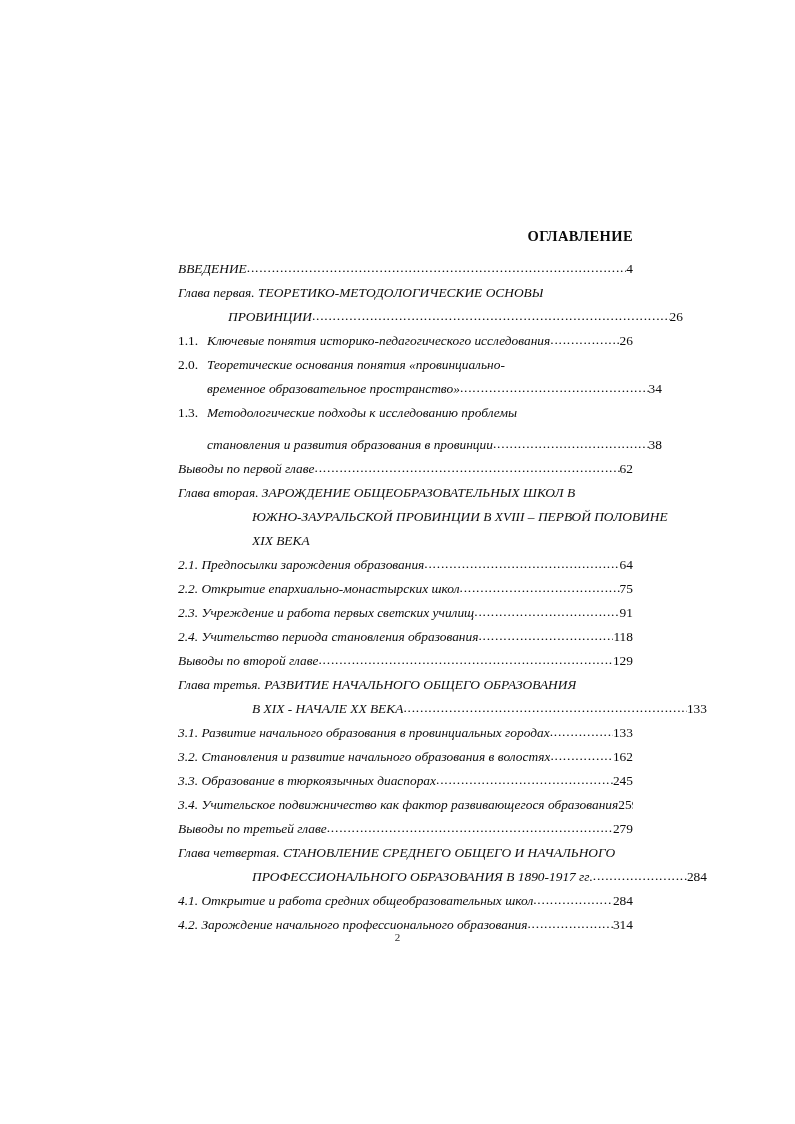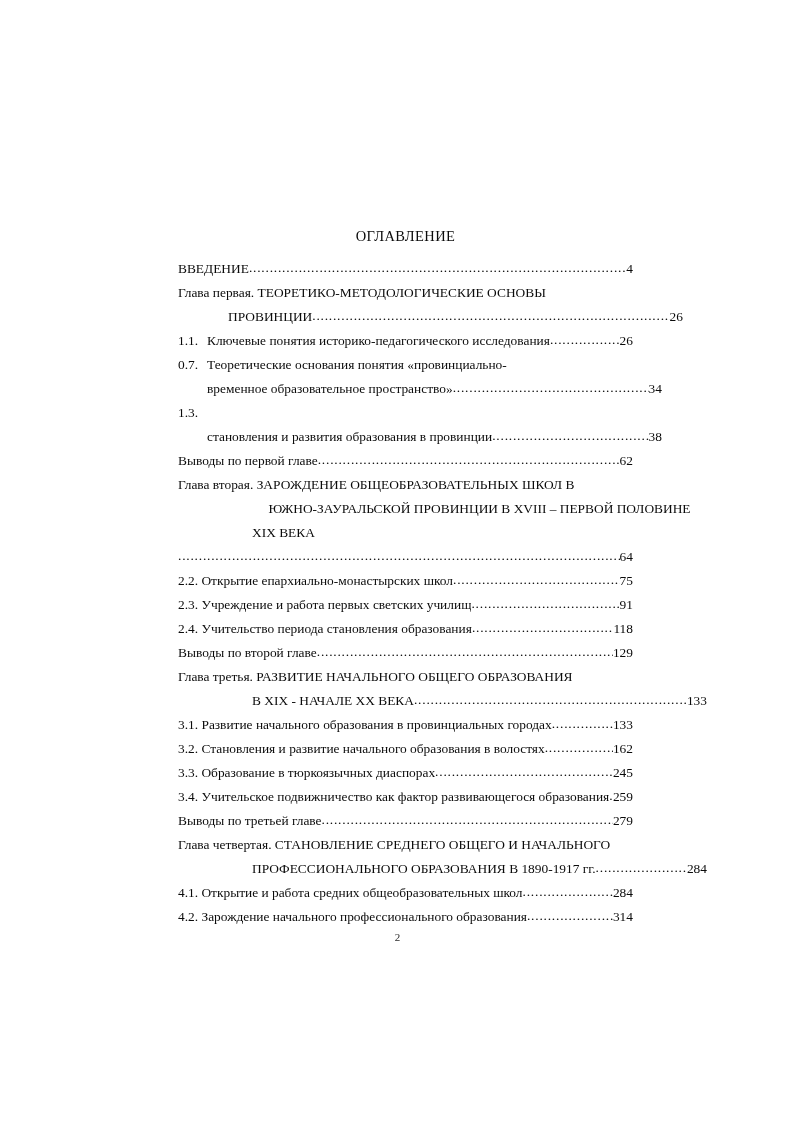--- a/index.html
+++ b/index.html
@@ -23,24 +23,24 @@
   }
   .content {
     position: absolute;
     left: 178px;
     top: 228px;
     width: 455px;
   }
 
   
   .doc-title {
-    font-weight: normal;
+    font-weight: bold;
     font-size: 14.5px;
     letter-spacing: 0.4px;
-    text-align: center;
+    text-align: right;
     margin: 0 0 12px 0;
     line-height: 1.2;
   }
 
   
   .toc-list {
     list-style: none;
     margin: 0;
     padding: 0;
   }
@@ -60,20 +60,21 @@
   }
   .num {
     flex: 0 0 auto;
     width: 29px;
   }
   .txt {
     flex: 0 0 auto;
     max-width: 100%;
     overflow: hidden;
     text-overflow: clip;
+    font-style: italic;
   }
   .leader {
     flex: 1 1 auto;
     min-width: 0;
     overflow: hidden;
     white-space: nowrap;
     margin: 0 0 0 0;
     position: relative;
     top: -0.12em;
     font-size: 13.4px;
@@ -129,61 +130,63 @@
         <li class="toc-entry">
           <div class="toc-line">
             <span class="num">1.1.</span>
             <span class="txt">Ключевые понятия историко-педагогического исследования</span>
             <span class="leader"></span>
             <span class="pg">26</span>
           </div>
         </li>
         <li class="toc-entry">
           <div class="toc-line">
-            <span class="num">0.7.</span>
+            <span class="num">2.0.</span>
             <span class="txt">Теоретические основания понятия «провинциально-</span>
           </div>
           <div class="toc-line" style="padding-left: 29px;">
             <span class="txt">временное образовательное пространство»</span>
             <span class="leader"></span>
             <span class="pg">34</span>
           </div>
         </li>
         <li class="toc-entry">
           <div class="toc-line">
             <span class="num">1.3.</span>
-          </div>
-          <div class="toc-line" style="padding-left: 29px;">
+            <span class="txt">Методологические подходы к исследованию проблемы</span>
+          </div>
+          <div class="toc-line" style="padding-left: 29px; margin-top: 8px;">
             <span class="txt">становления и развития образования в провинции</span>
             <span class="leader"></span>
             <span class="pg">38</span>
           </div>
         </li>
         <li class="toc-entry">
           <div class="toc-line">
             <span class="txt">Выводы по первой главе</span>
             <span class="leader"></span>
             <span class="pg">62</span>
           </div>
         </li>
         <li class="toc-entry">
           <div class="toc-line">
             <span class="txt">Глава вторая. ЗАРОЖДЕНИЕ  ОБЩЕОБРАЗОВАТЕЛЬНЫХ  ШКОЛ В</span>
           </div>
-          <div class="toc-line" style="padding-left: 74px; justify-content: center;">
+          <div class="toc-line" style="padding-left: 74px;">
             <span class="txt">ЮЖНО-ЗАУРАЛЬСКОЙ ПРОВИНЦИИ В XVIII – ПЕРВОЙ ПОЛОВИНЕ</span>
           </div>
           <div class="toc-line" style="padding-left: 74px; flex-direction: column;">
             <span class="txt">XIX ВЕКА</span>
             <span class="leader"></span>
             <span class="pg">64</span>
           </div>
         </li>
         <li class="toc-entry">
           <div class="toc-line">
+            <span class="txt">2.1. Предпосылки зарождения образования</span>
             <span class="leader"></span>
             <span class="pg">64</span>
           </div>
         </li>
         <li class="toc-entry">
           <div class="toc-line">
             <span class="txt">2.2. Открытие епархиально-монастырских школ</span>
             <span class="leader"></span>
             <span class="pg">75</span>
           </div>

